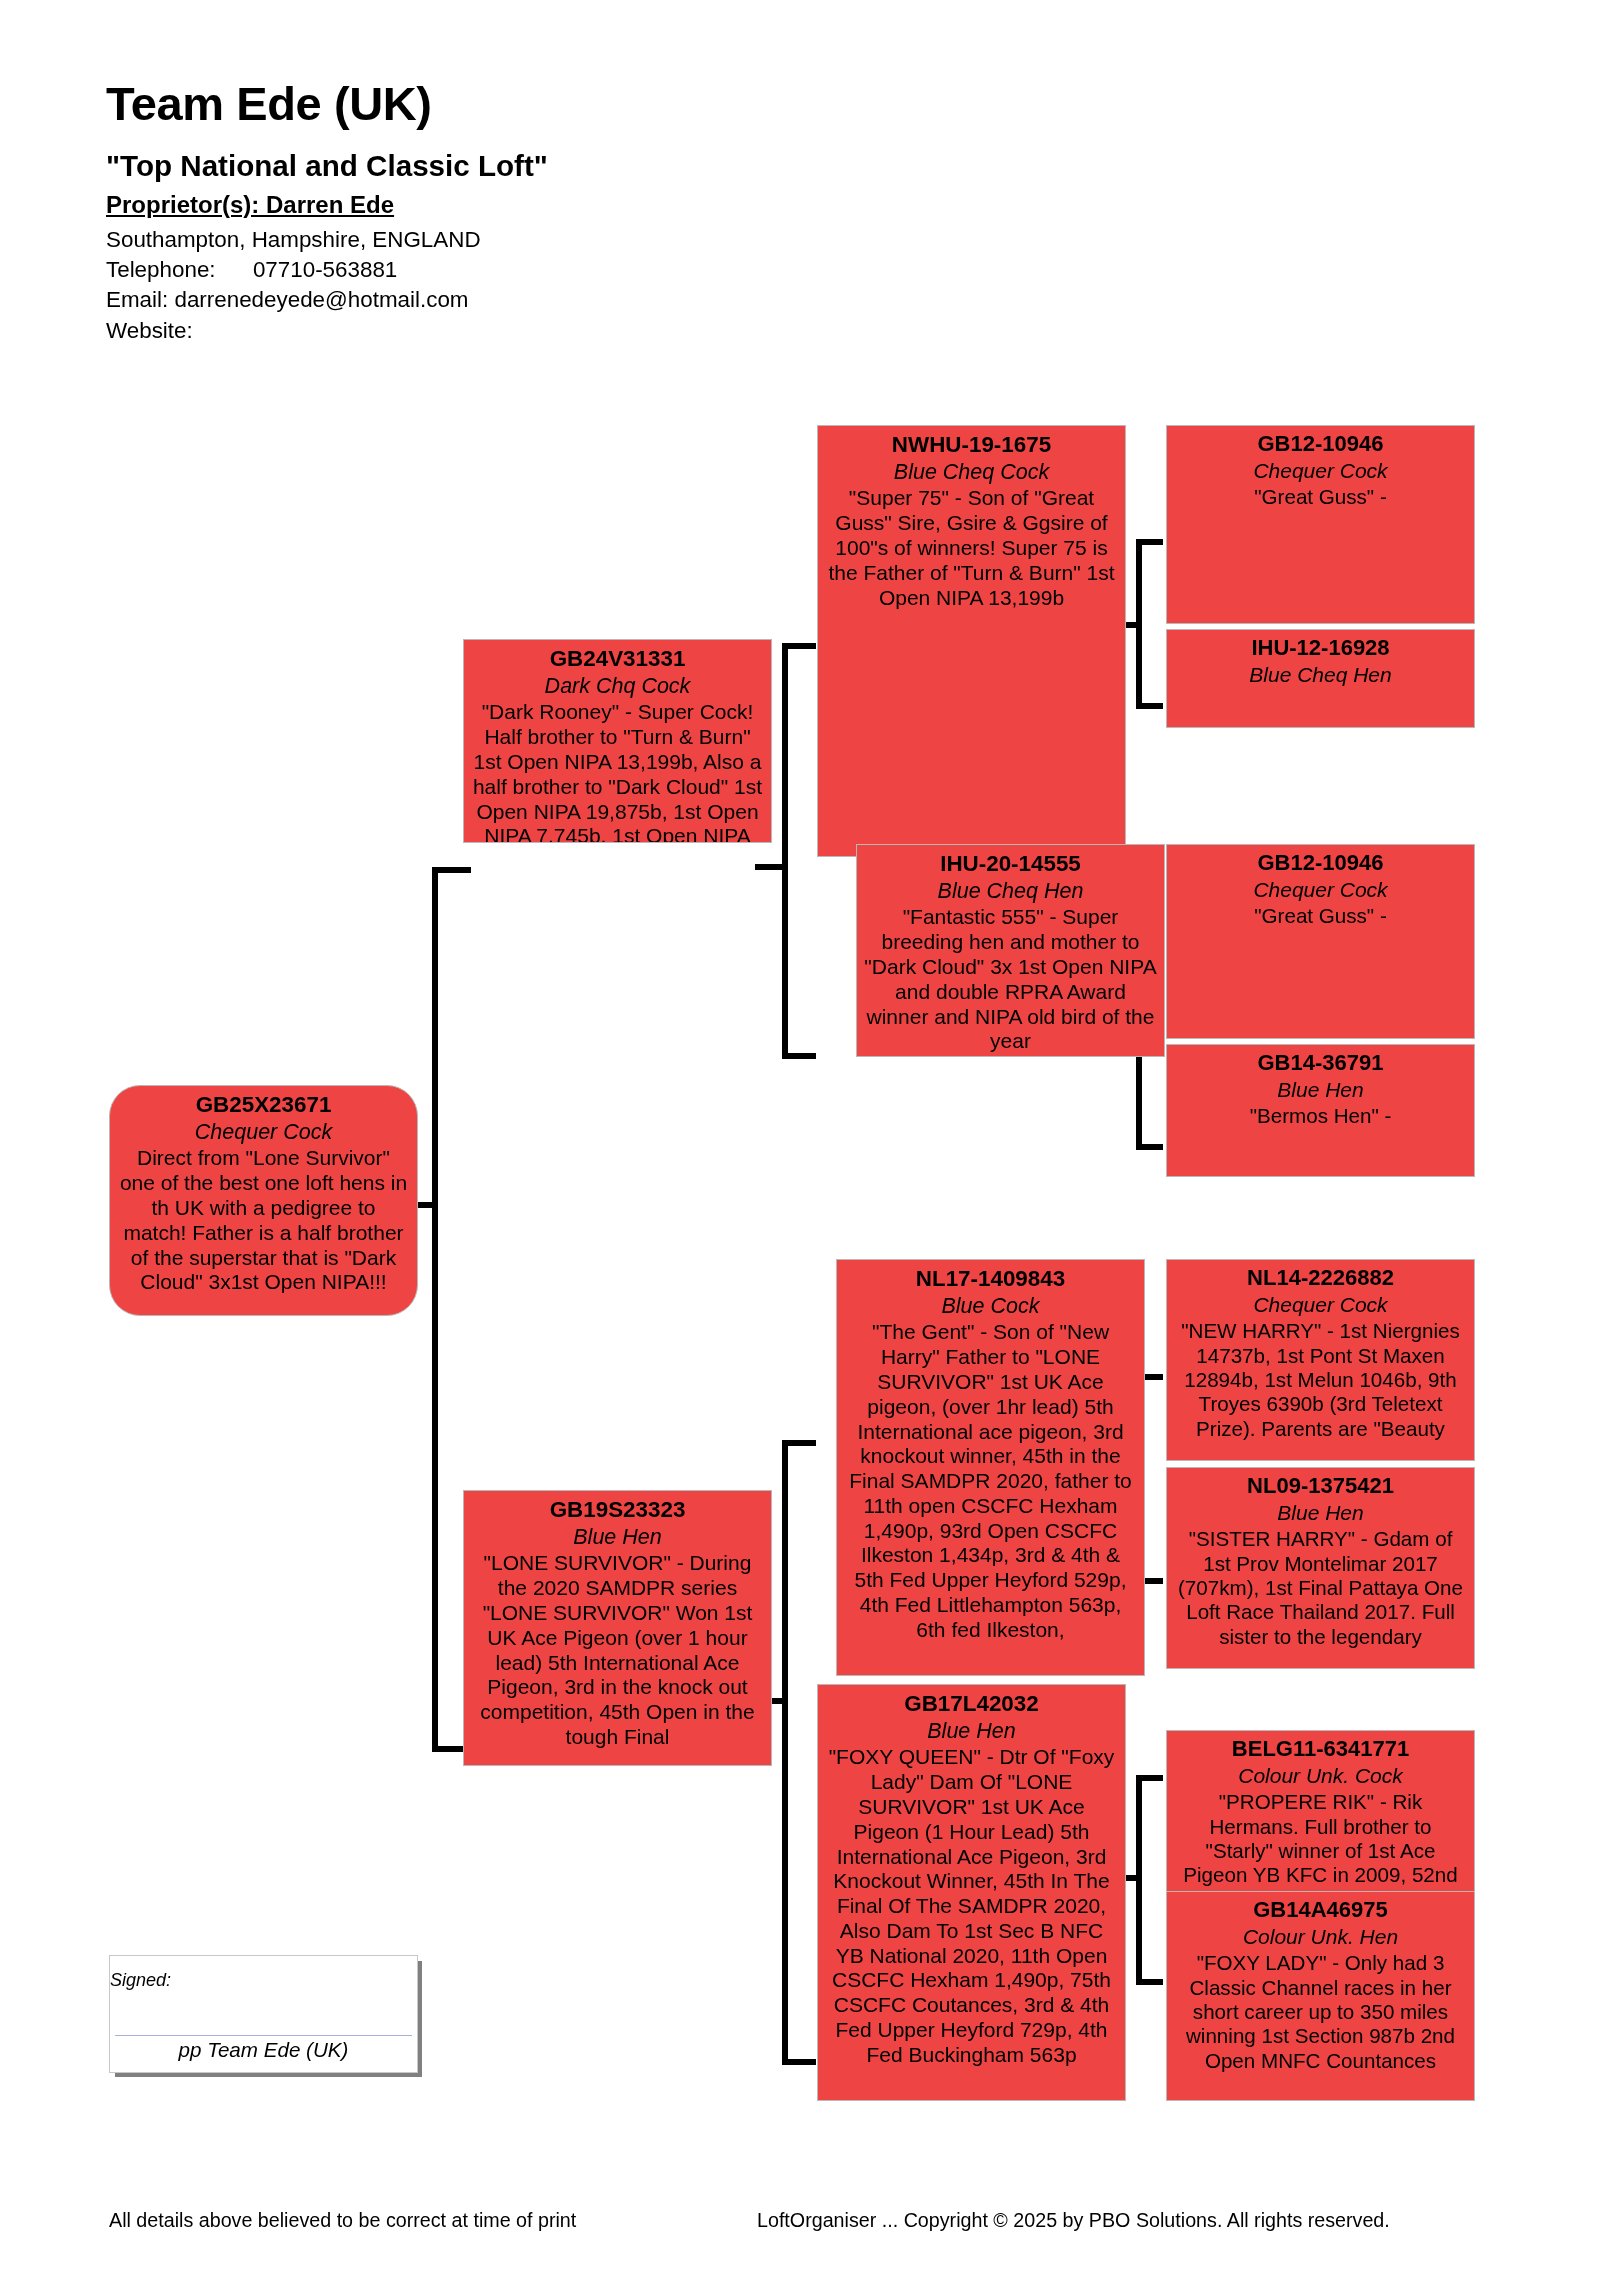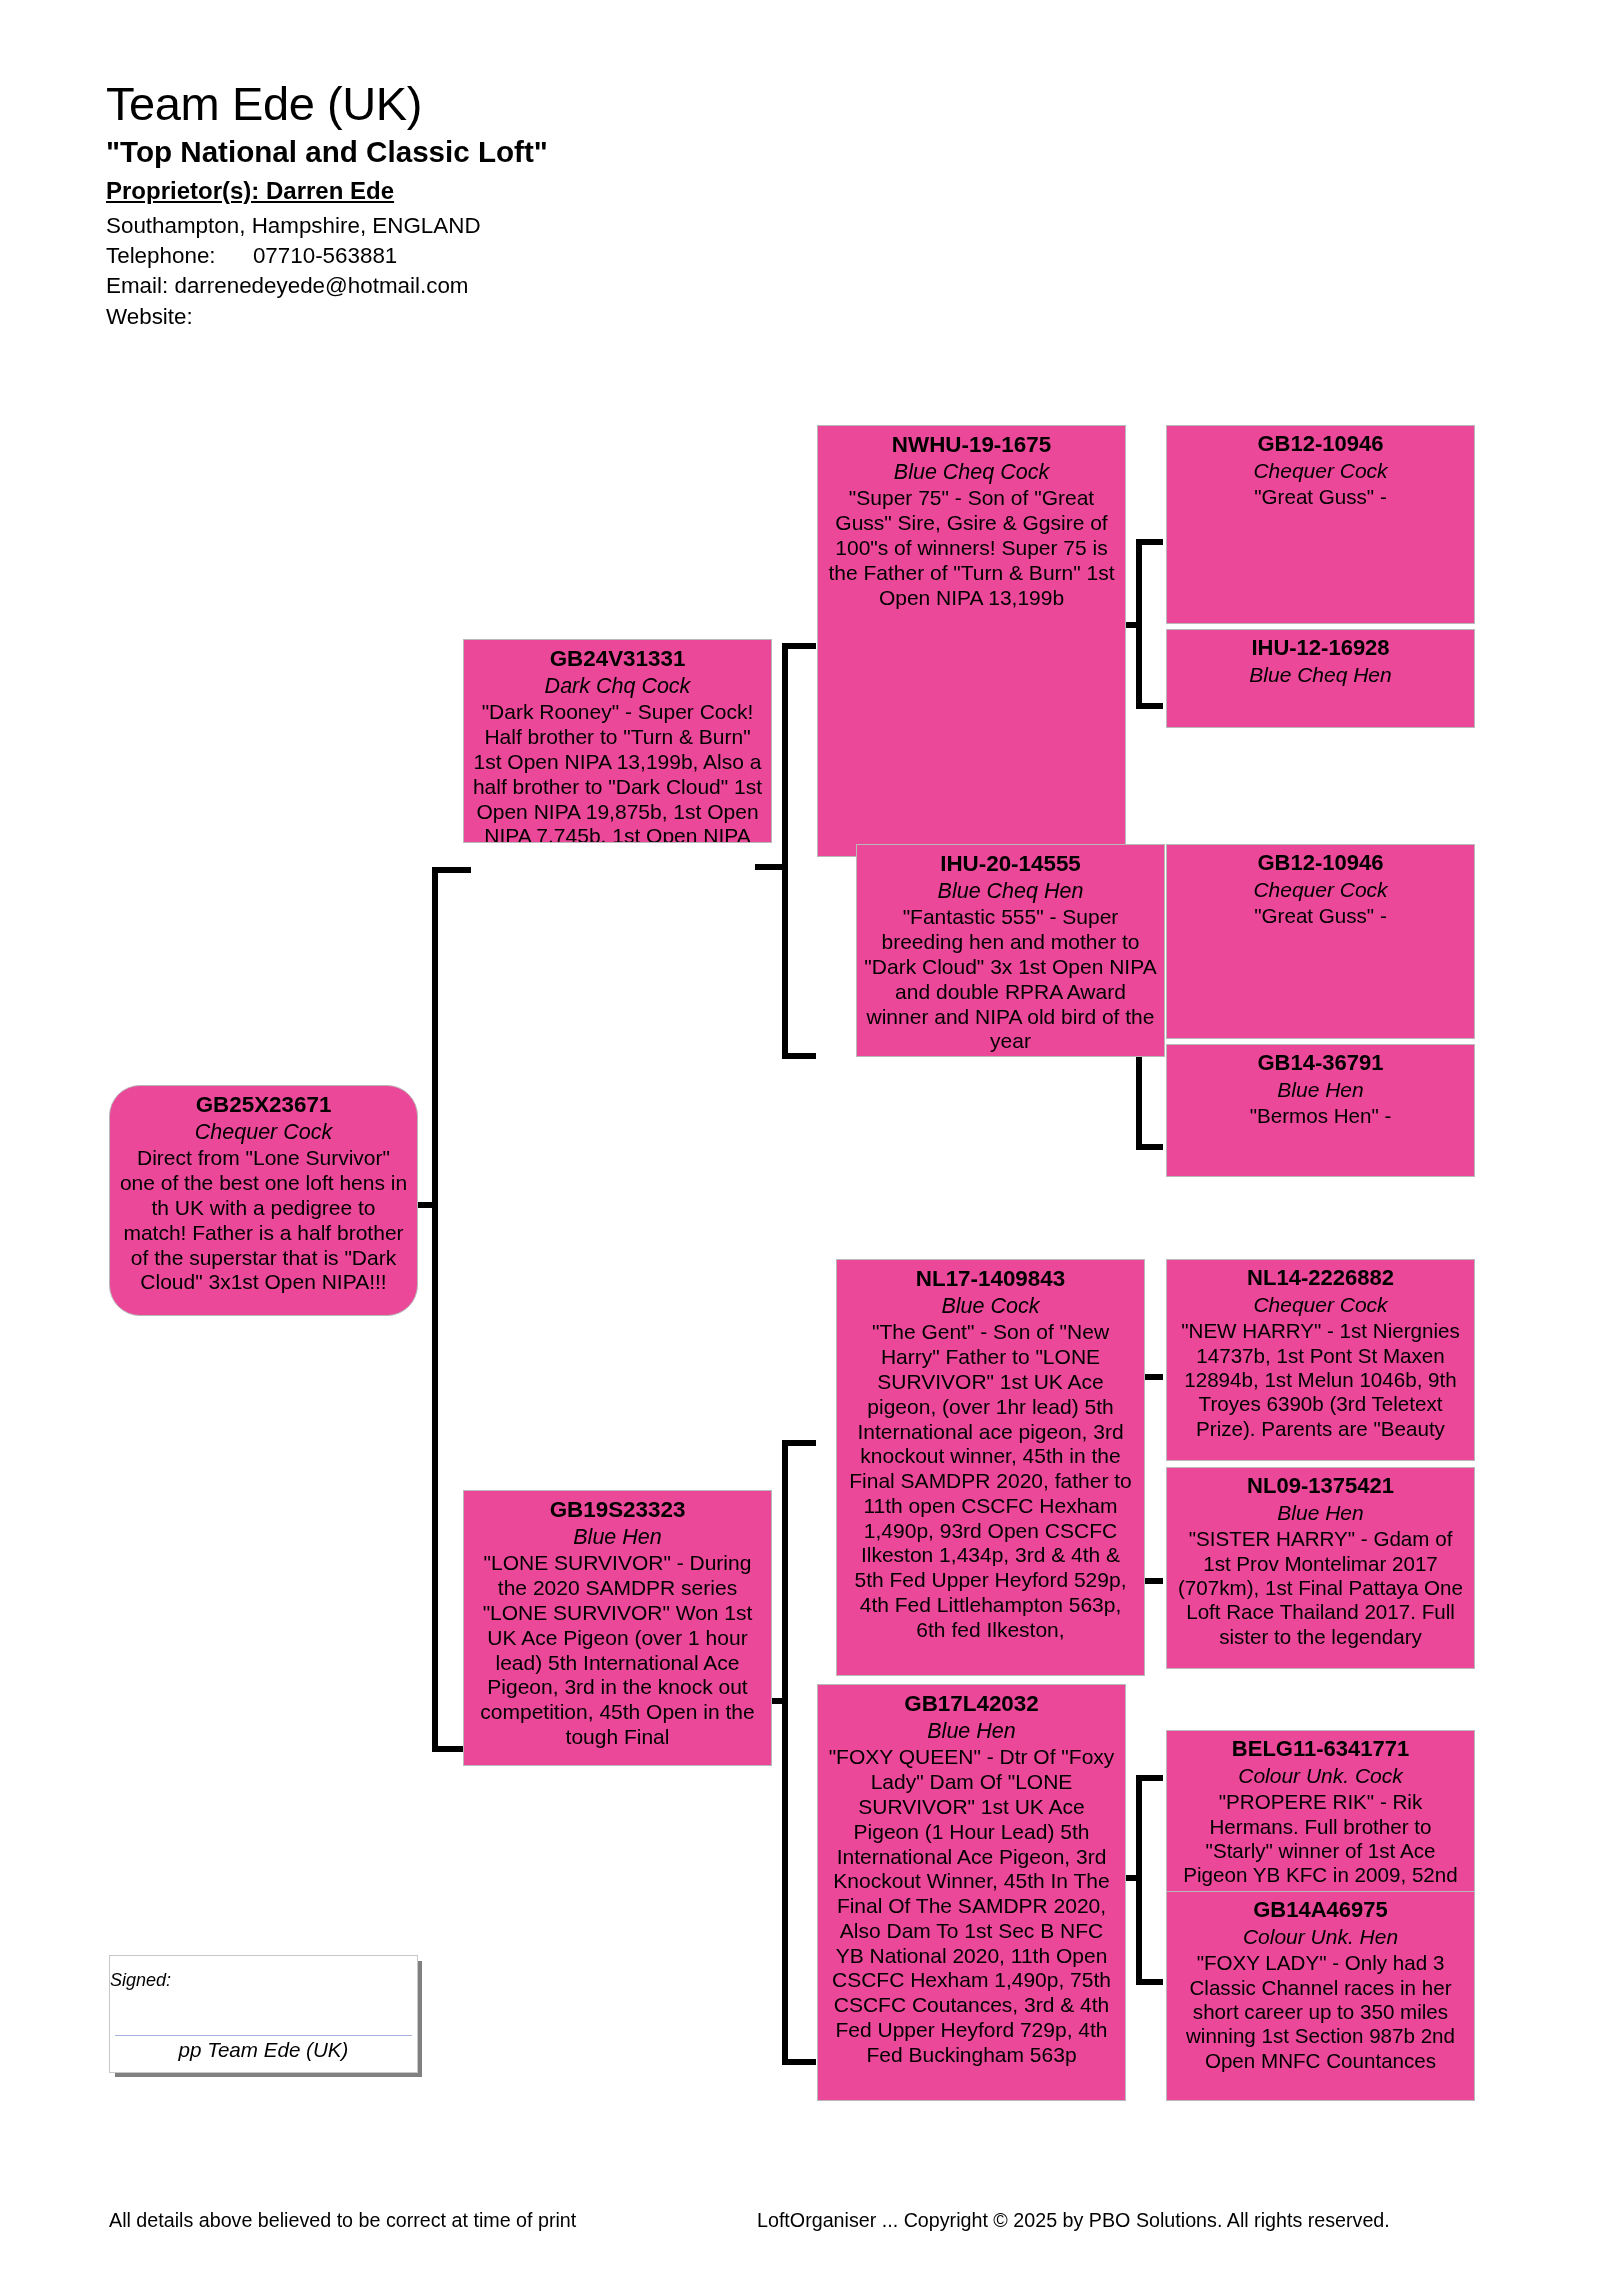--- a/index.html
+++ b/index.html
@@ -10,36 +10,36 @@
     background: #ffffff;
     font-family: "Liberation Sans", sans-serif;
     color: #000000;
     position: relative;
     overflow: hidden;
   }
 
   
   #header { position: absolute; left: 106px; top: 79px; width: 806px; }
   #loft-title {
-    font-size: 47px; font-weight: normal; letter-spacing: -0.4px;
-    line-height: 1.05; margin: 0 0 7px 0;
+    font-size: 47px; font-weight: bold; letter-spacing: -0.4px;
+    line-height: 1.05; margin: 0 0 21px 0;
   }
   #loft-tagline {
     font-size: 29.6px; font-weight: bold; line-height: 1.15; margin: 0 0 7.2px 0;
   }
   #proprietor {
     font-size: 24px; font-weight: bold; text-decoration: underline;
     margin: 0 0 6.3px 0; display: inline-block;
   }
   .hdr-line { font-size: 22.4px; line-height: 1.35; margin: 0; white-space: pre; }
 
   
   .pbox {
     position: absolute;
-    background: #ec4899;
+    background: #ef4444;
     border: 0.9px solid #b8b8b8;
     padding: 5.4px 7.2px 5.4px 7.2px;
     overflow: hidden;
   }
   .pbox::after {
     
     content: "";
     position: absolute;
     right: -6.3px; top: 6.3px; bottom: -6.3px; left: 6.3px;
     border-right: 6.3px solid #000;

